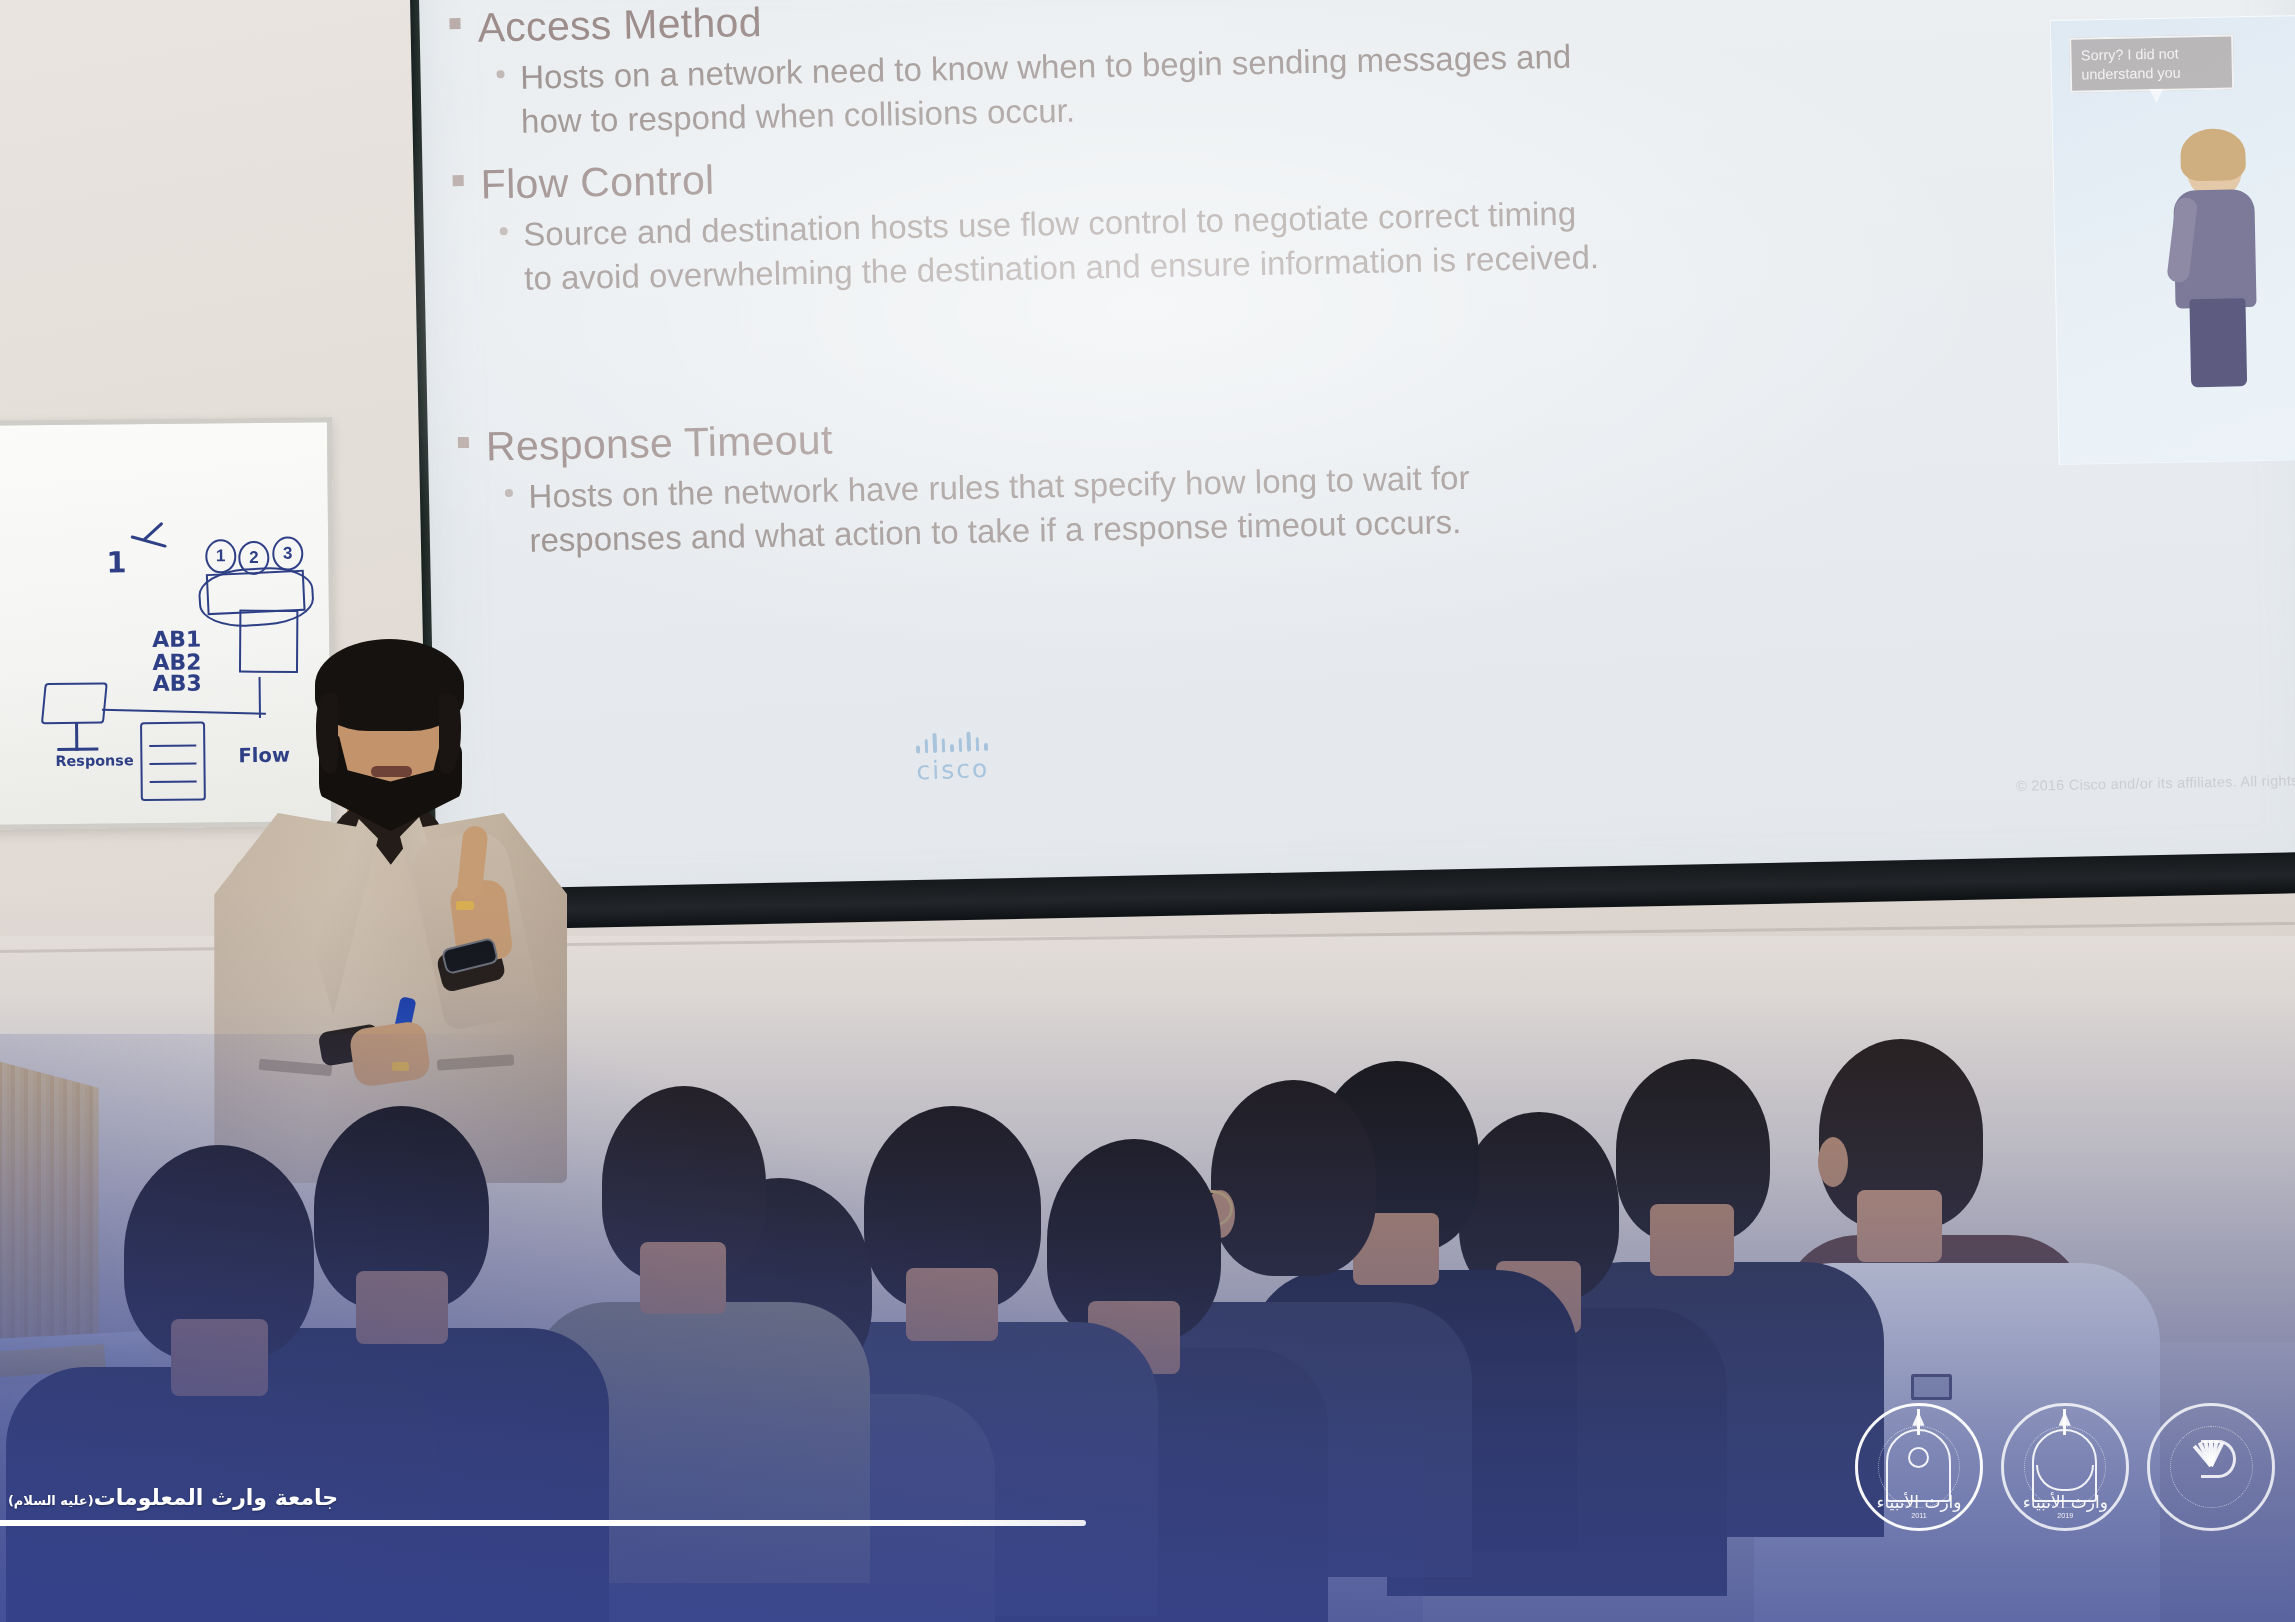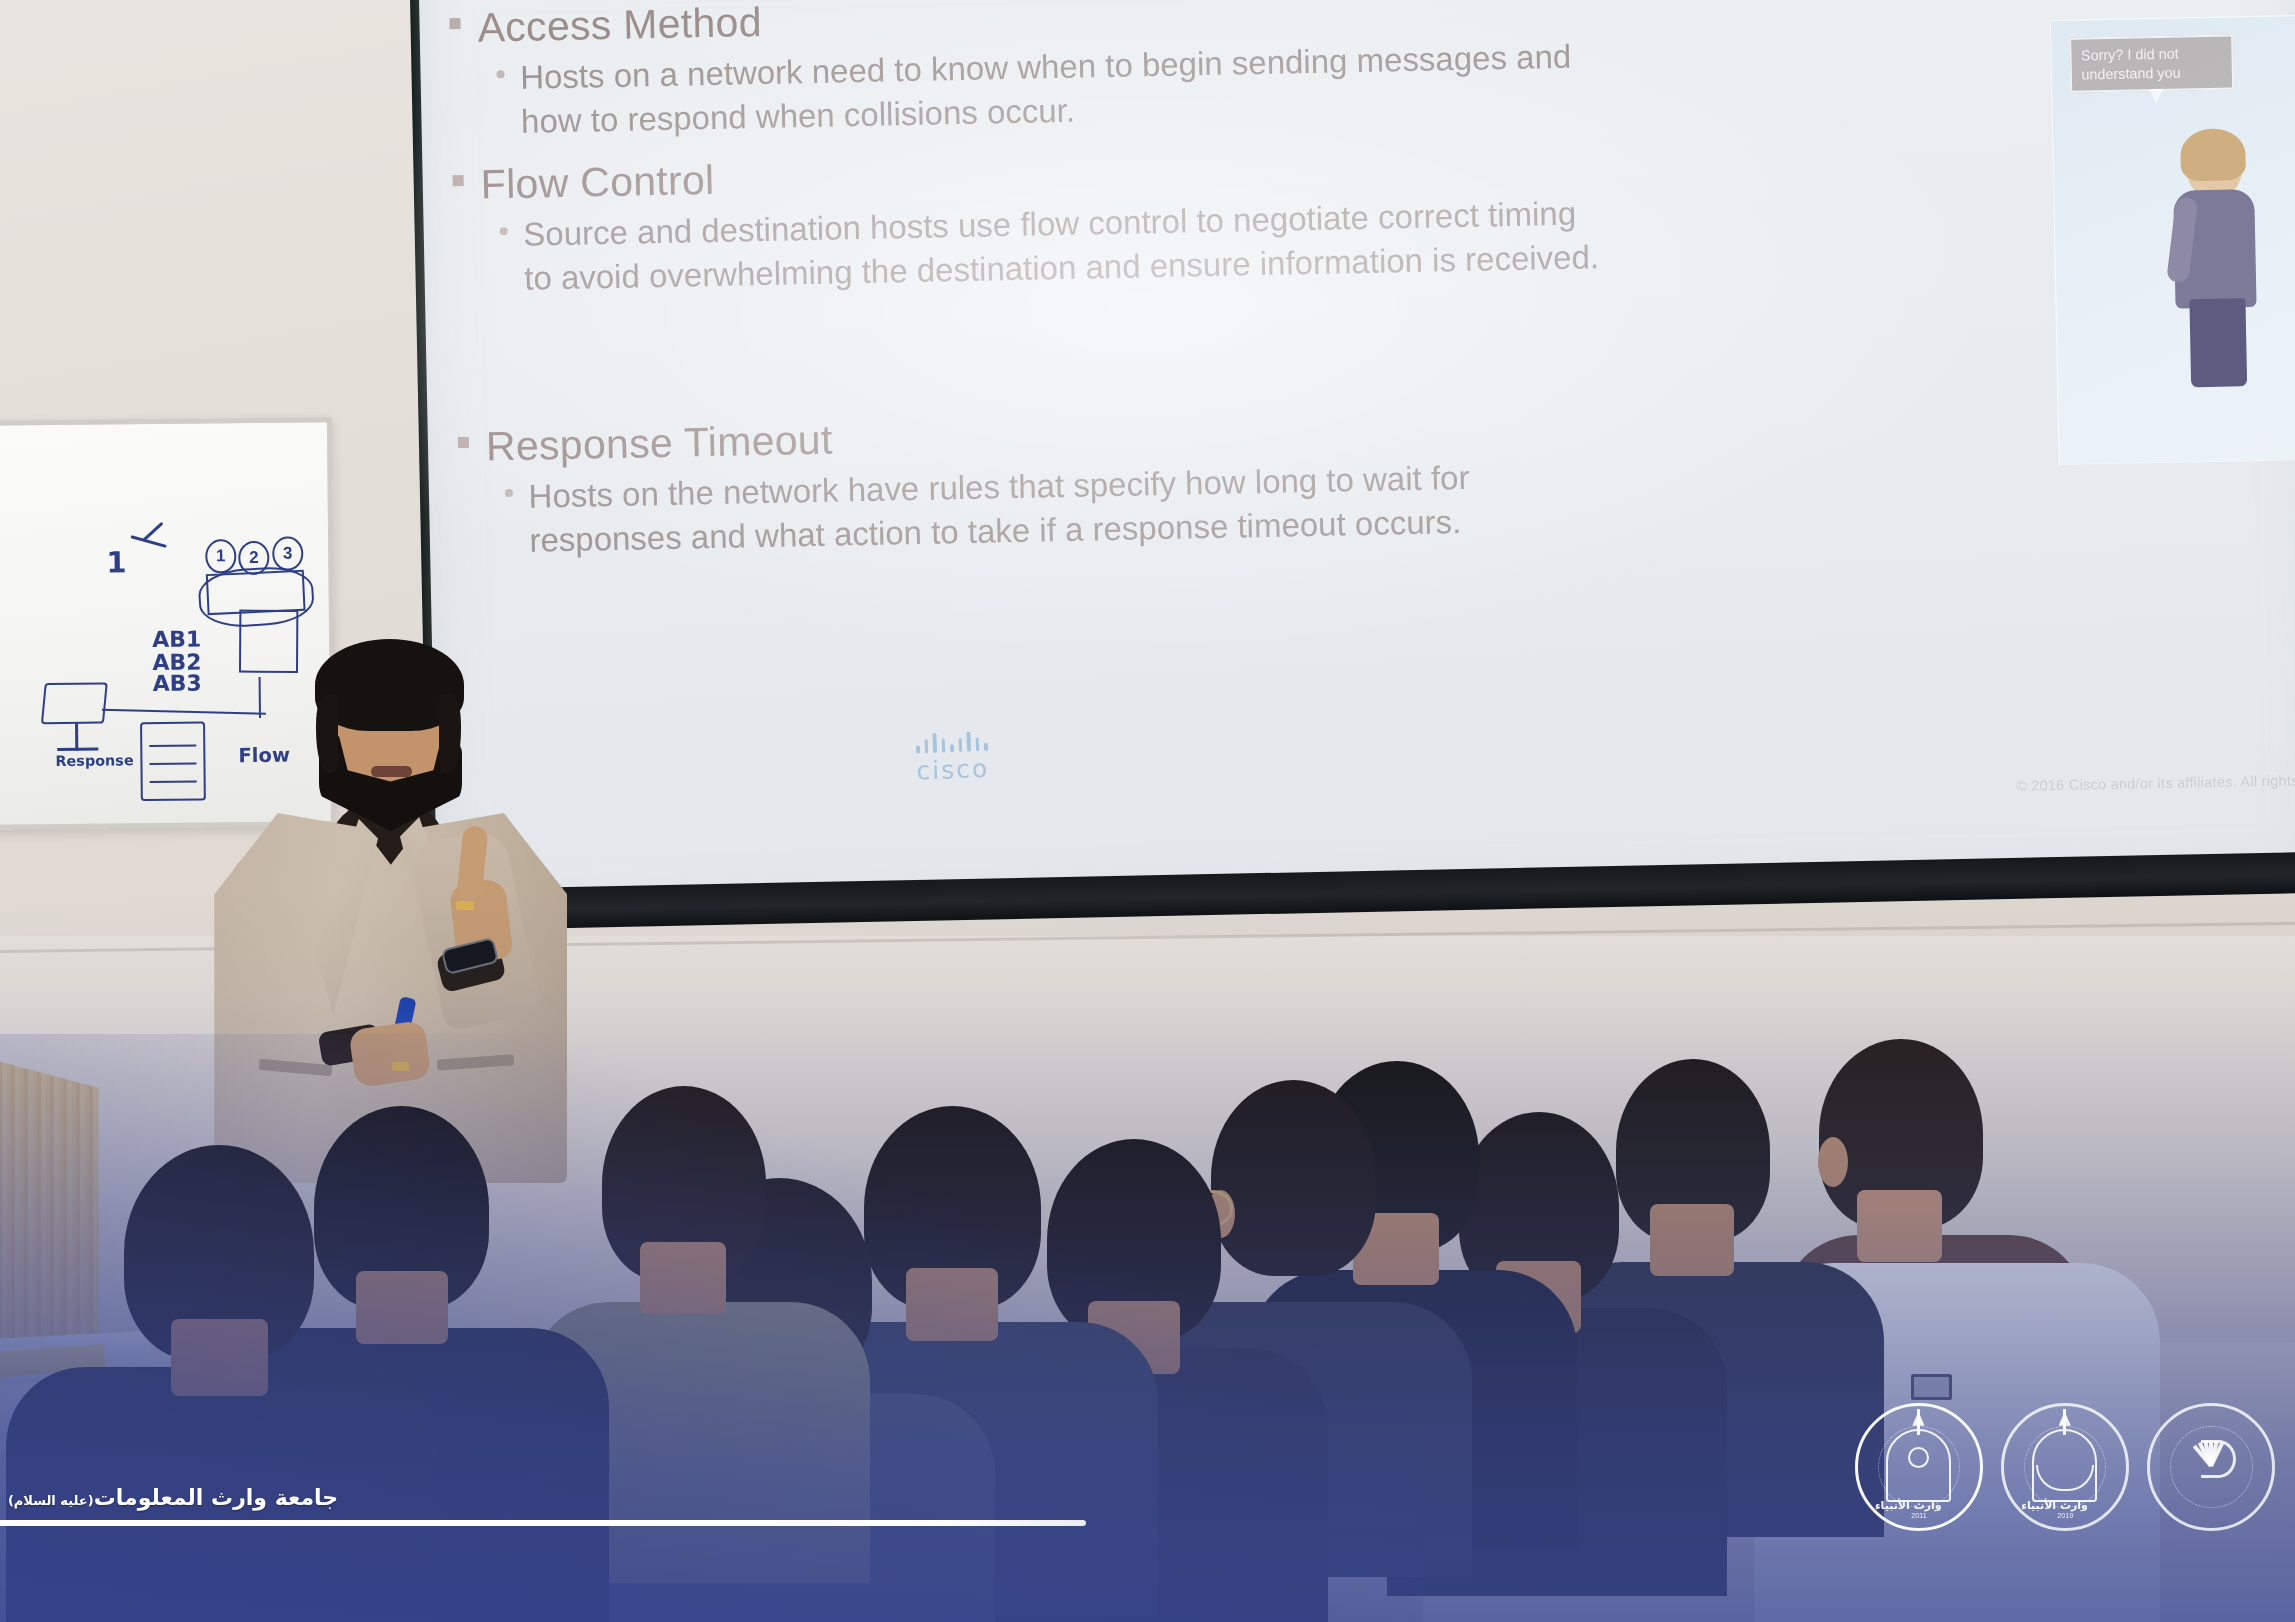--- a/index.html
+++ b/index.html
@@ -275,22 +275,22 @@
   }
   .seal-spire:before{
     content:""; position:absolute; left:-4.6px; top:2.6px; width:12.4px; height:14.4px;
     background:rgba(255,255,255,.9); clip-path:polygon(50% 0,100% 100%,0 100%);
   }
   .seal-dot {
     position:absolute; left:38px; top:29px; width:21px; height:21px;
     border:2.6px solid rgba(255,255,255,.92); border-radius:50%;
   }
   .seal-ar {
-    position:absolute; left:5.2px; bottom:3.9px; width:88px; text-align:left;
-    color:rgba(255,255,255,.95); font-size:11px; font-weight:700;
+    position:absolute; left:5.2px; bottom:3.9px; width:88px; text-align:center;
+    color:rgba(255,255,255,.95); font-size:17px; font-weight:400;
     direction:rtl; font-family:"DejaVu Sans", sans-serif;
   }
   .seal-year {
     position:absolute; left:5.2px; bottom:-3.9px; width:88px; text-align:center;
     color:rgba(255,255,255,.9); font-size:7.2px;
   }
   .seal-book {
     position:absolute; left:19.6px; top:47px; width:58px; height:26px;
     border:2.6px solid rgba(255,255,255,.9);
     border-top:none; border-radius:0 0 29px 29px;

